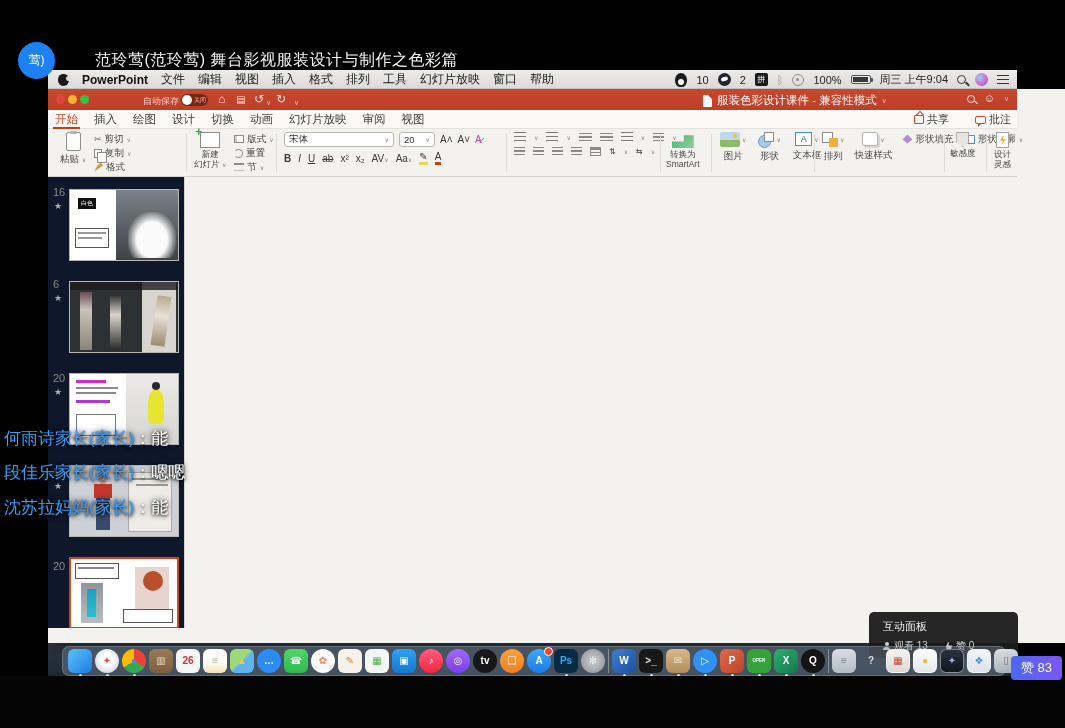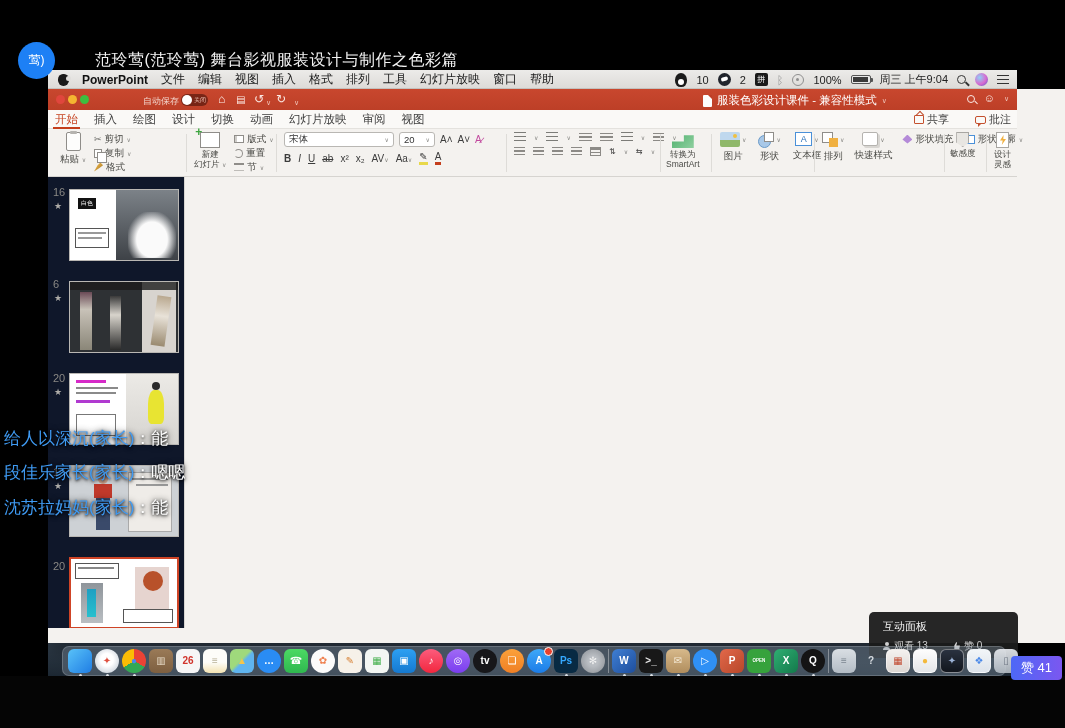--- a/index.html
+++ b/index.html
@@ -158,21 +158,21 @@
 .dock-icon.sep{width:1px;height:24px;background:rgba(255,255,255,.35);border-radius:0}
 .dock-icon.dot::after{content:"";position:absolute;left:50%;bottom:-4px;width:3px;height:3px;margin-left:-1.5px;border-radius:50%;background:#dfe3e8}
 .dock-icon.badge::before{content:"";position:absolute;right:-2px;top:-2px;width:7px;height:7px;border-radius:50%;background:#e8422e;border:1px solid #fff}
 .dock-icon.win{border:1px solid rgba(255,255,255,.45)}
 .dock-icon.tiny .dock-glyph{font-size:4.5px;letter-spacing:0}
 .dock-glyph{line-height:1}
 
 
 .ipanel{position:absolute;left:869px;top:612px;width:149px;height:46px;background:rgba(26,26,26,.95);border-radius:5px;z-index:24;color:#eee}
 .ipanel-title{position:absolute;left:14px;top:7px;font-size:11px;color:#f2f2f2}
-.ipanel-stats{position:absolute;left:14px;top:27px;display:flex;gap:24px;font-size:10px;color:#cfcfcf;align-items:center}
+.ipanel-stats{position:absolute;left:14px;top:27px;display:flex;gap:16px;font-size:10px;color:#cfcfcf;align-items:center}
 .istat{display:flex;align-items:center;gap:4px}
 .person-ico{width:7px;height:8px;position:relative}
 .person-ico::before{content:"";position:absolute;left:2px;top:0;width:4px;height:4px;border-radius:50%;background:#cfcfcf}
 .person-ico::after{content:"";position:absolute;left:0;bottom:0;width:7px;height:3px;border-radius:3px 3px 0 0;background:#cfcfcf}
 .thumbup-mini{width:8px;height:8px;background:#cfcfcf;clip-path:polygon(30% 100%,30% 45%,55% 0,65% 10%,55% 45%,100% 45%,90% 100%)}
 
 
 .chat{position:absolute;left:4px;top:428px;width:418px;z-index:40;display:flex;flex-direction:column;gap:12px;font-size:17px;line-height:1.32;text-shadow:0 1px 3px #000,0 0 6px rgba(0,0,0,.9)}
 .chat .name{color:#3f9bf4}
 .chat .msg{color:#fff}
@@ -778,31 +778,31 @@
 
       <div class="dock-icon" style="background: linear-gradient(rgba(235, 238, 242, 0.9), rgba(180, 188, 196, 0.9)); color: rgb(111, 120, 132);">
         <span class="dock-glyph">▯</span>
       </div>
 
   </div>
 
   <div class="chat">
 
 
-      <div class="chat-line"><span class="name">给人以深沉(家长)</span><span class="msg">：</span><span class="msg">能</span></div>
+      <div class="chat-line"><span class="name">何雨诗家长(家长)</span><span class="msg">：</span><span class="msg">能</span></div>
 
 
       <div class="chat-line"><span class="name">段佳乐家长(家长)</span><span class="msg">：</span><span class="msg">嗯嗯</span></div>
 
       <div class="chat-line"><span class="name">沈苏拉妈妈(家长)</span><span class="msg">：</span><span class="msg">能</span></div>
 
 
   </div>
 
-  <div class="like-badge">赞 41</div>
+  <div class="like-badge">赞 83</div>
 
   <div class="player">
     
     
     
     
     
     
     
     

